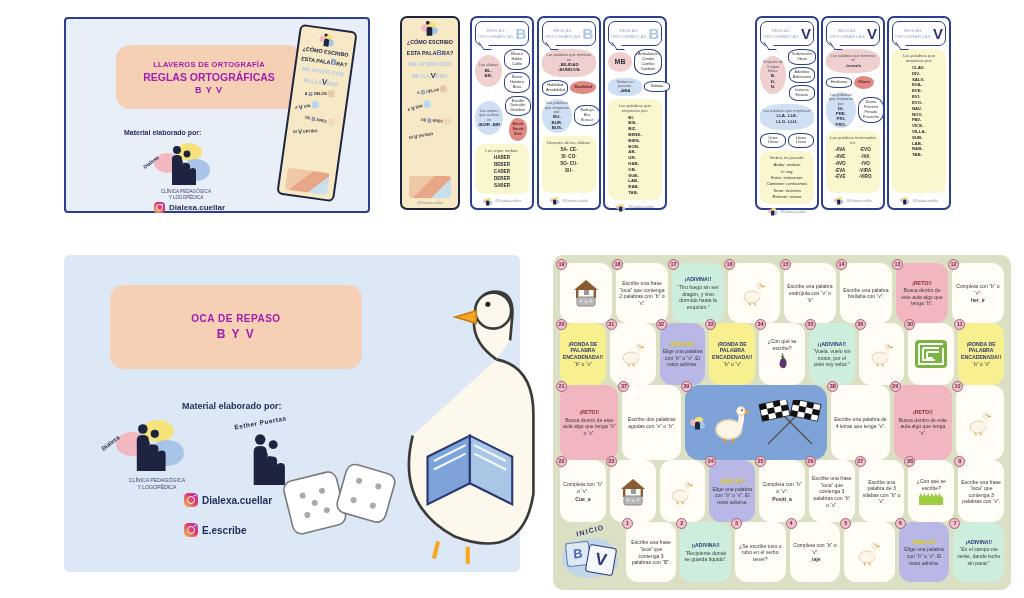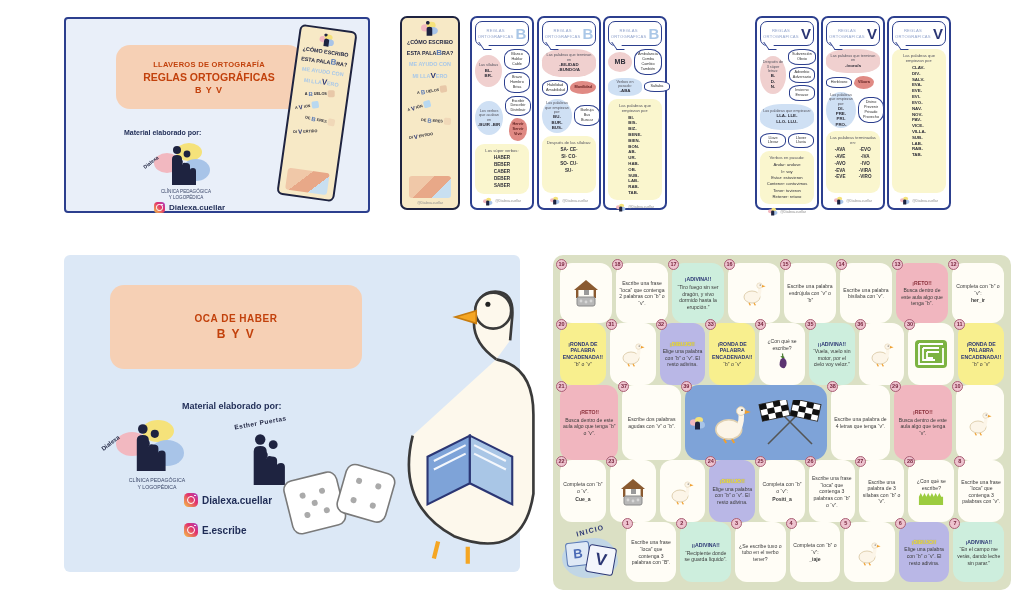--- a/index.html
+++ b/index.html
@@ -3,21 +3,21 @@
 <meta charset="utf-8">
 <style>
   html,body{margin:0;padding:0}
   body{position:relative;width:1024px;height:598px;background:#ffffff;
        font-family:"Liberation Sans",sans-serif;overflow:hidden}
   .pre{white-space:pre-line}
 
   
   .panel-tl{position:absolute;left:64px;top:17px;width:306px;height:196px;
     background:#e9eff9;border:2px solid #2c3f8e;border-radius:4px;box-sizing:border-box}
-  .peach{background:#f6d0b5;border-radius:14px;text-align:center;color:#c2410c}
+  .peach{background:#f6d0b5;border-radius:14px;text-align:center;color:#a21caf}
   .peach-tl{position:absolute;left:50px;top:26px;width:186px;height:64px;
     display:flex;flex-direction:column;justify-content:center;gap:2px}
   .peach-tl .t1{font-size:7.5px;font-weight:bold;letter-spacing:.3px}
   .peach-tl .t2{font-size:10.5px;font-weight:bold}
   .peach-tl .t3{font-size:9px;font-weight:bold;letter-spacing:1px}
   .material-tl{position:absolute;left:58px;top:110px;font-size:7px;font-weight:bold;color:#1e2b55}
   .logo-wrap{position:absolute}
   .blob{position:absolute;border-radius:50%}
   .logo-name{position:absolute;font-size:5px;font-weight:bold;color:#1e2340;transform:rotate(-38deg)}
   .clinic-sub{position:absolute;font-size:4.6px;color:#3a4668;text-align:center;line-height:1.3}
@@ -526,21 +526,21 @@
         <ellipse cx="9" cy="3.5" rx="4" ry="3" fill="#f5e27a"></ellipse>
         <ellipse cx="10.5" cy="8.5" rx="4.5" ry="3.4" fill="#a8c4e8"></ellipse>
         <path d="M5 13 V7 q0-2 2.5-2 q2.5 0 2.5 2 v6 Z" fill="#1e2340"></path>
       </svg>
     <span class="credit">@Dialexa.cuellar</span>
   </div>
 </div>
 
 <div class="panel-bl">
   <div class="peach peach-bl">
-    <div class="t1">OCA DE HABER</div>
+    <div class="t1">OCA DE REPASO</div>
     <div class="t3">B Y V</div>
   </div>
   <div class="material-bl">Material elaborado por:</div>
 
   <div class="logo-wrap" style="left:52px;top:165px;width:70px;height:56px">
     <span class="blob" style="left:0;top:12px;width:32px;height:24px;background:#f2b8c0"></span>
     <span class="blob" style="left:26px;top:0;width:32px;height:22px;background:#f5e27a"></span>
     <span class="blob" style="left:34px;top:20px;width:34px;height:26px;background:#a8c4e8"></span>
     <svg width="36" height="50" viewBox="0 0 30 40" style="position:absolute;left:16px;top:2px">
       <circle cx="9" cy="5" r="4" fill="#1e2340"></circle>

